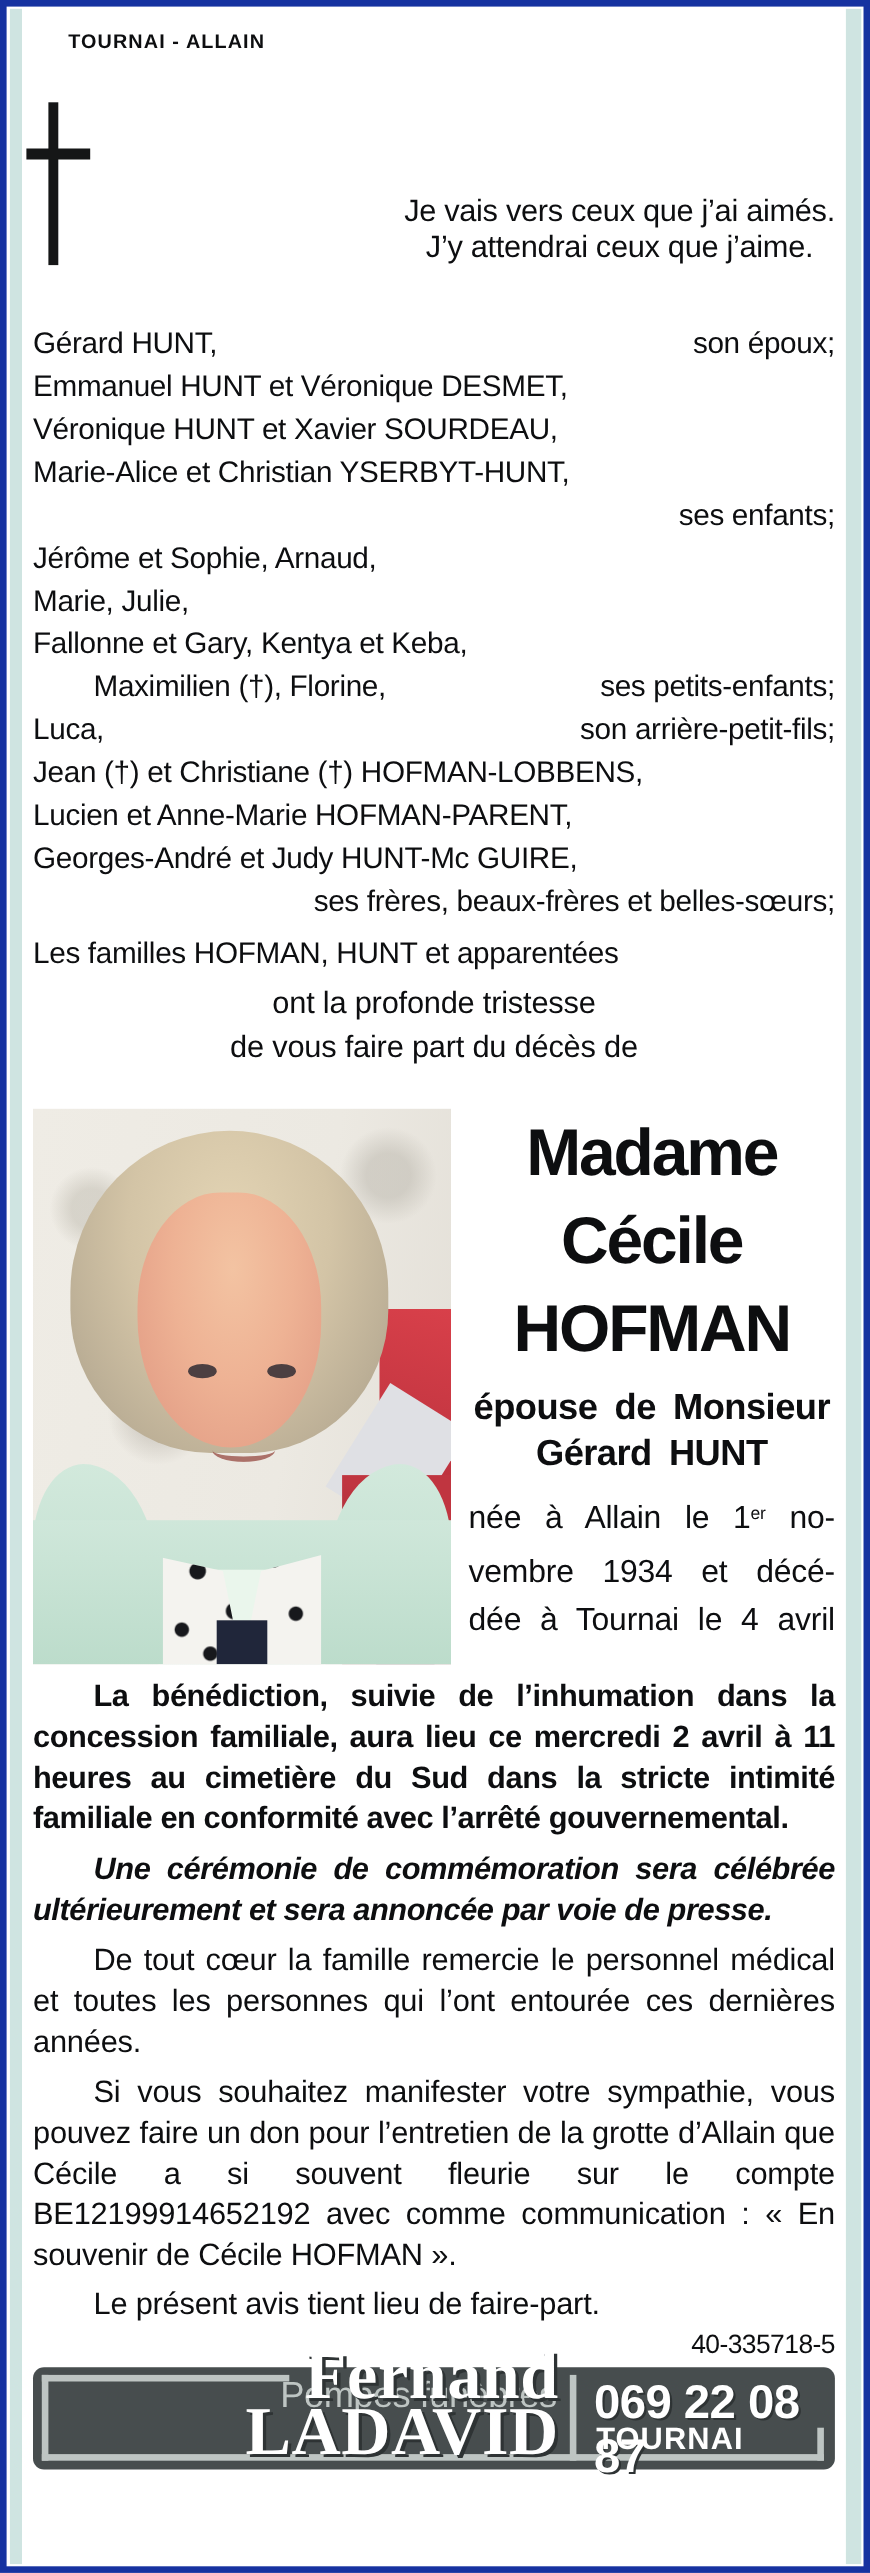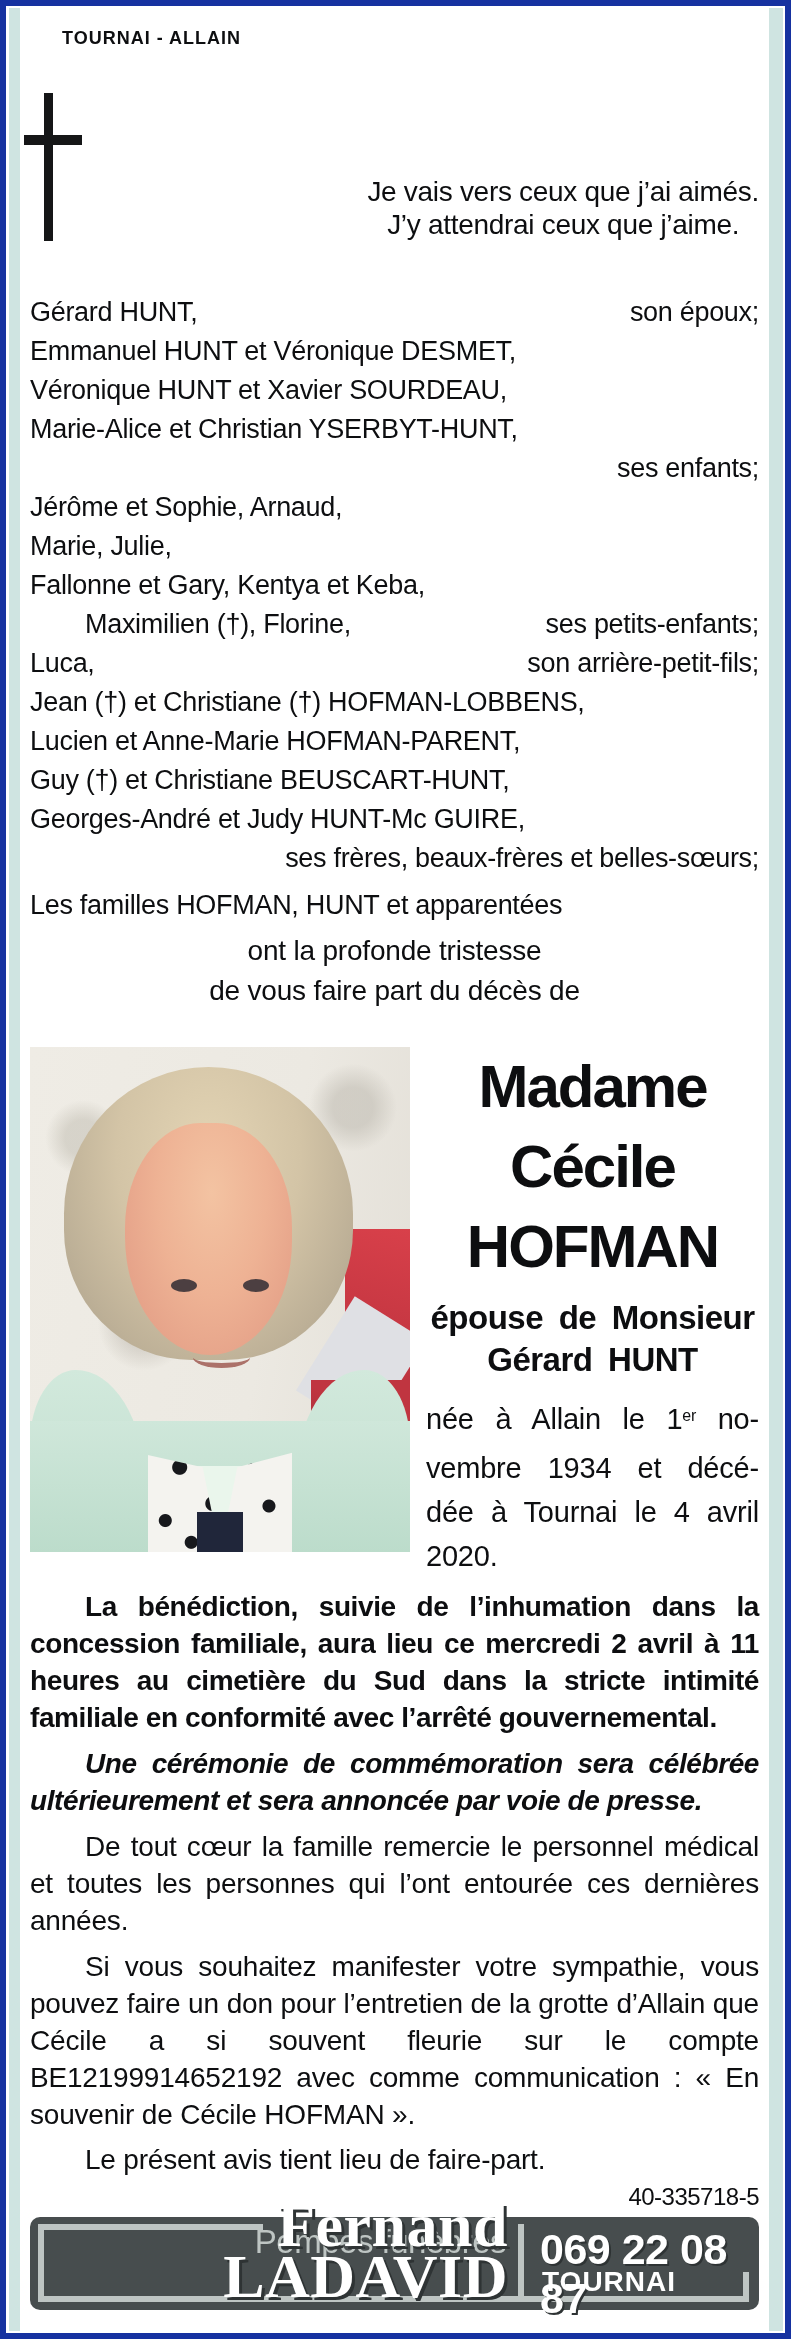--- a/index.html
+++ b/index.html
@@ -171,23 +171,20 @@
           <span class="l">Luca,</span>
           <span class="r">son arrière-petit-fils;</span>
         </div>
         <div class="rel-row">
           <span class="l">Jean (†) et Christiane (†) HOFMAN-LOBBENS,</span>
         </div>
         <div class="rel-row">
           <span class="l">Lucien et Anne-Marie HOFMAN-PARENT,</span>
         </div>
         <div class="rel-row">
-          <span class="l">Guy (†) et Christiane BEUSCART-HUNT,</span>
-        </div>
-        <div class="rel-row">
           <span class="l">Georges-André et Judy HUNT-Mc GUIRE,</span>
         </div>
         <div class="rel-row">
           <span class="r">ses frères, beaux-frères et belles-sœurs;</span>
         </div>
         <div class="rel-row gap">
           <span class="l">Les familles HOFMAN, HUNT et apparentées</span>
         </div>
       </div>
 
@@ -220,21 +217,20 @@
         <div class="dec-name">Cécile</div>
         <div class="dec-name">HOFMAN</div>
         <div class="spouse">
           <div>épouse de Monsieur</div>
           <div>Gérard HUNT</div>
         </div>
         <div class="bio">
           <div class="jline"><span>née à Allain le 1</span><span class="sup">er</span><span> no-</span></div>
           <div class="jline">vembre 1934 et décé-</div>
           <div class="jline">dée à Tournai le 4 avril</div>
-          <div class="lline">2020.</div>
         </div>
       </div>
     </div>
 
     <div class="para bold">La bénédiction, suivie de l’inhumation dans la concession familiale, aura lieu ce mercredi 2 avril à 11 heures au cimetière du Sud dans la stricte intimité familiale en conformité avec l’arrêté gouvernemental.</div>
     <div class="para bolditalic">Une cérémonie de commémoration sera célébrée ultérieurement et sera annoncée par voie de presse.</div>
     <div class="para mt">De tout cœur la famille remercie le personnel médical et toutes les personnes qui l’ont entourée ces dernières années.</div>
     <div class="para mt">Si vous souhaitez manifester votre sympathie, vous pouvez faire un don pour l’entretien de la grotte d’Allain que Cécile a si souvent fleurie sur le compte BE12199914652192 avec comme communication : « En souvenir de Cécile HOFMAN ».</div>
     <div class="notice">Le présent avis tient lieu de faire-part.</div>
     <div class="refnum">40-335718-5</div>

